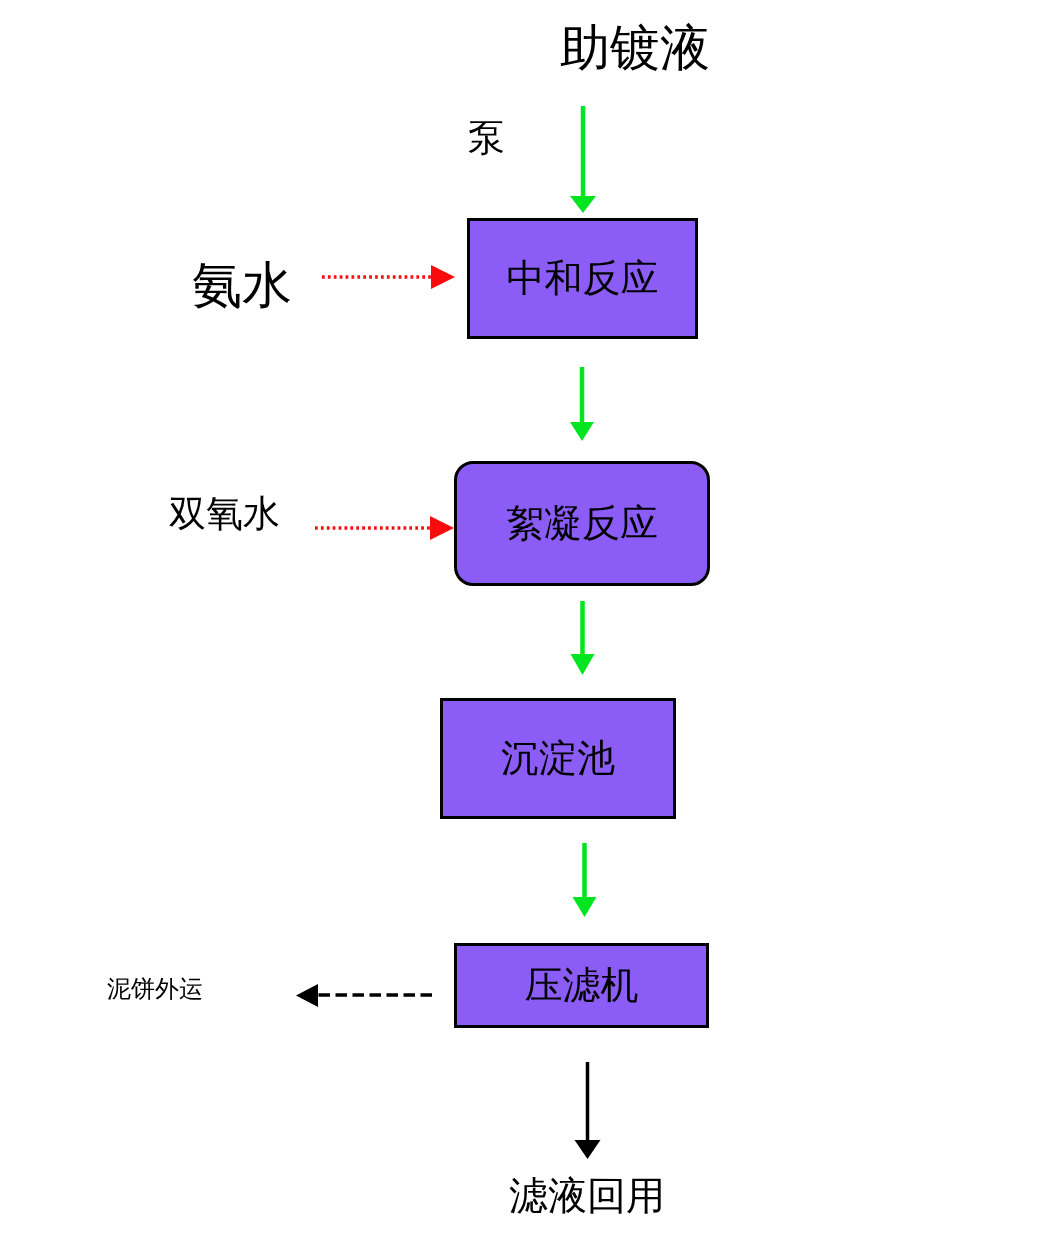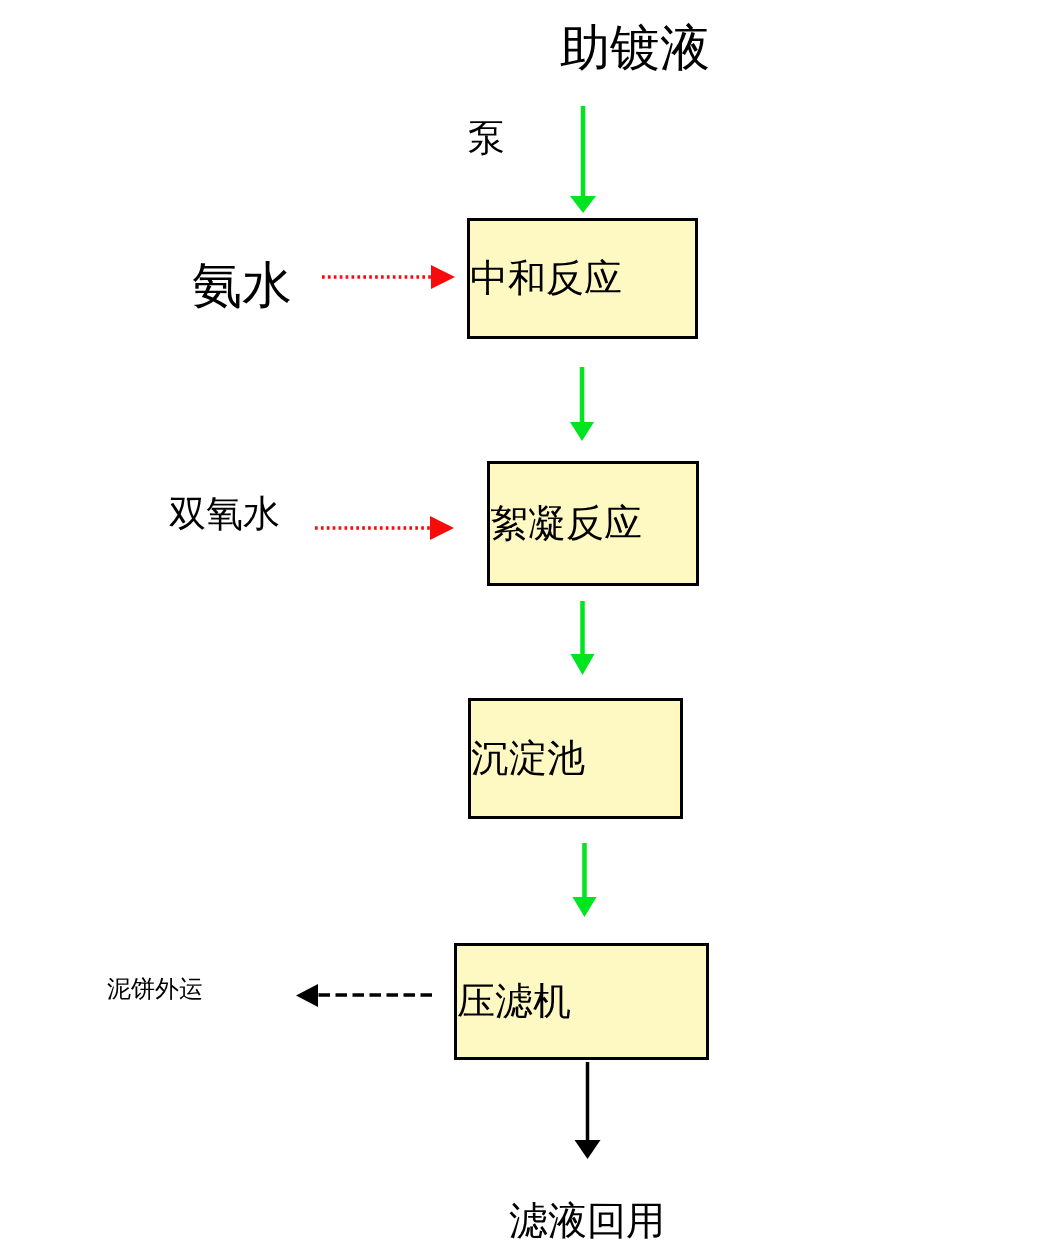--- a/index.html
+++ b/index.html
@@ -20,35 +20,36 @@
     position: absolute;
     white-space: nowrap;
     line-height: 1.1;
     color: #000000;
   }
   .lbl-source   { left: 524px; top: 21px;  font-size: 50px; margin-left: 36px; }
   .lbl-pump     { left: 468px; top: 118px; font-size: 37px; }
   .lbl-ammonia  { left: 192px; top: 258px; font-size: 50px; }
   .lbl-peroxide { left: 169px; top: 494px; font-size: 37px; }
   .lbl-sludge   { left: 107px; top: 976px; font-size: 24px; }
-  .lbl-filtrate { left: 509px; top: 1175px; font-size: 39px; margin-top: 25px; }
+  .lbl-filtrate { left: 509px; top: 1175px; font-size: 39px; }
   .process-box {
     position: absolute;
     box-sizing: border-box;
     border: 3px solid #000000;
-    background: #fef9c3;
+    background: #8b5cf6;
     display: flex;
     align-items: center;
+    justify-content: center;
     font-size: 38px;
     white-space: nowrap;
   }
   .box-neutralization { left: 467px; top: 218px; width: 231px; height: 121px; }
-  .box-flocculation   { left: 487px; top: 461px; width: 212px; height: 125px; }
-  .box-sedimentation  { left: 468px; top: 698px; width: 215px; height: 121px; }
-  .box-filter-press   { left: 454px; top: 943px; width: 255px; height: 117px; }
+  .box-flocculation   { left: 454px; top: 461px; width: 256px; height: 125px; border-radius: 19px; }
+  .box-sedimentation  { left: 440px; top: 698px; width: 236px; height: 121px; }
+  .box-filter-press   { left: 454px; top: 943px; width: 255px; height: 85px; }
   svg.arrow-layer {
     position: absolute;
     left: 0;
     top: 0;
     width: 1050px;
     height: 1259px;
     pointer-events: none;
   }
 </style>
 </head>

